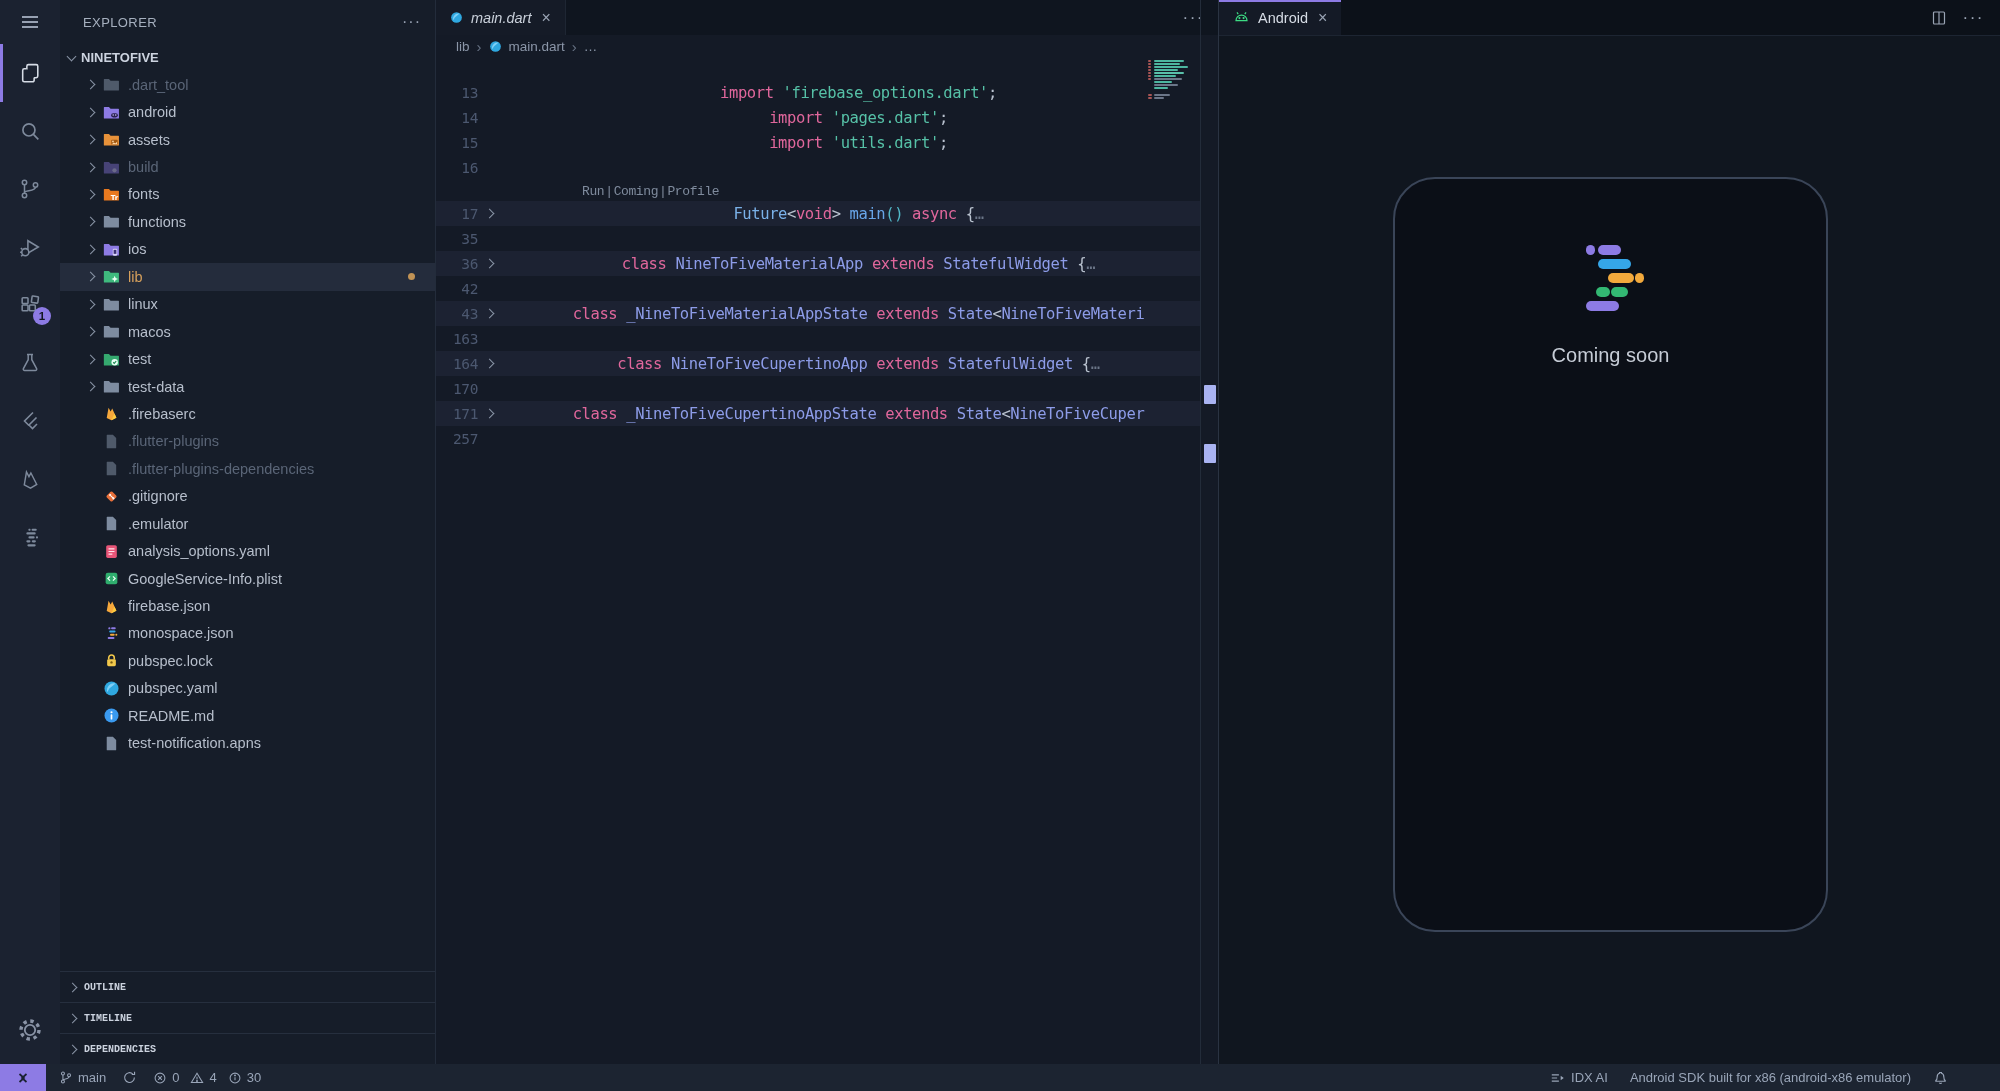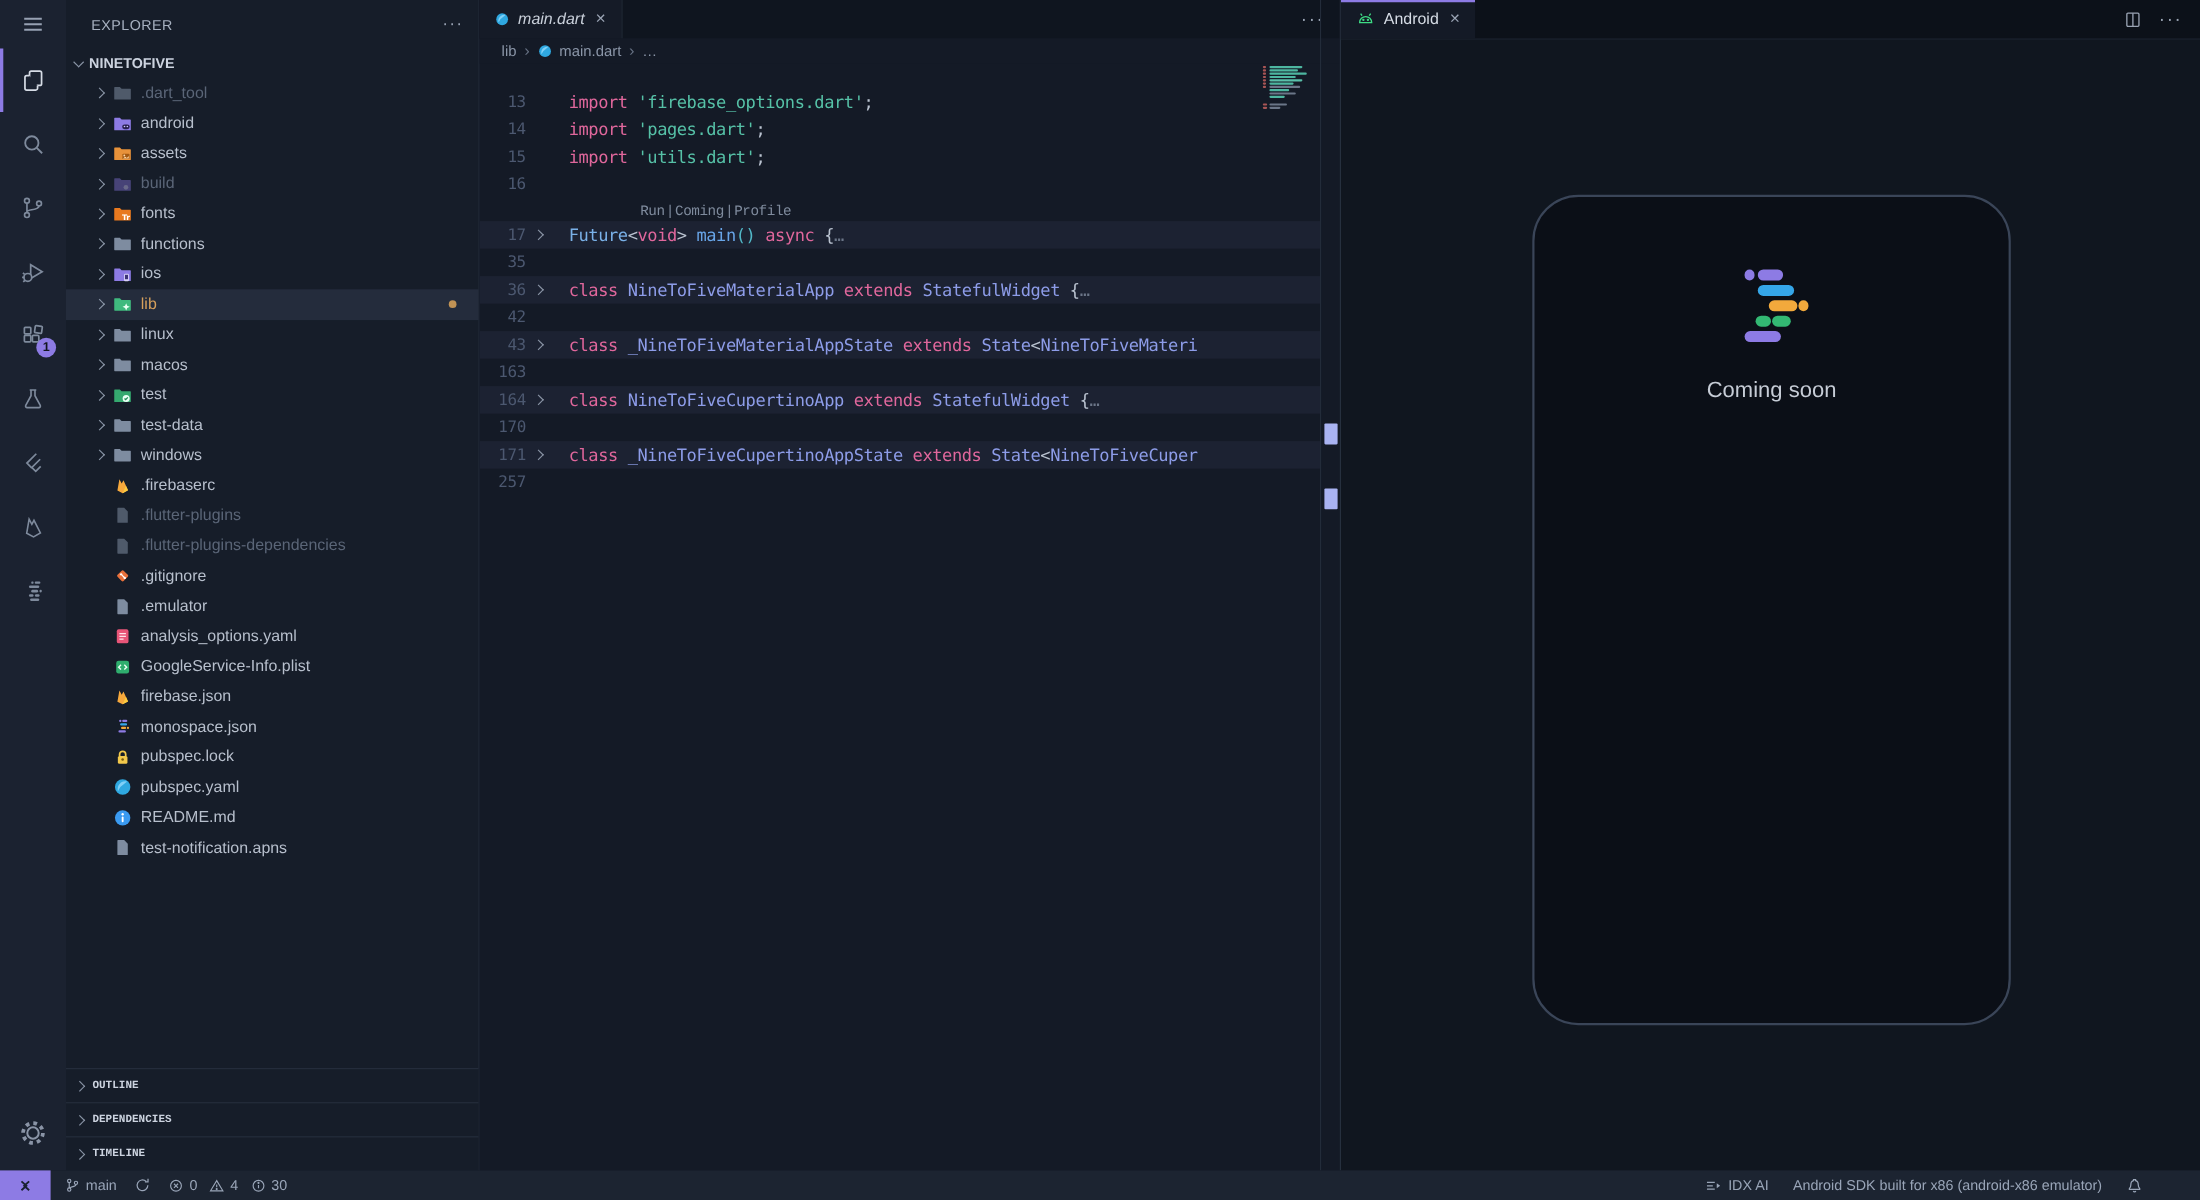--- a/index.html
+++ b/index.html
@@ -46,21 +46,21 @@
   .breadcrumb{position:absolute;left:0;top:35px;right:0;height:23px;display:flex;align-items:center;gap:7px;padding-left:20px;
               font-size:13.5px;color:#8b96a8;background:#141a26;}
   .bc-sep{color:#667183;font-size:15px;}
   .bc-icon svg{width:13px;height:13px;vertical-align:-2px;}
   .code{position:absolute;left:0;top:58px;right:18px;bottom:0;padding-top:22px;overflow:hidden;
         font-family:"DejaVu Sans Mono",monospace;font-size:15.5px;letter-spacing:-0.4px;}
   .crow{height:25px;display:flex;align-items:center;white-space:pre;}
   .crow.hl{background:rgba(125,145,185,0.08);}
   .lnum{width:42px;text-align:right;color:#4c5870;font-size:14.5px;flex:none;}
   .fold{width:23px;display:flex;align-items:center;justify-content:center;flex:none;}
-  .ctext{padding-left:16px;overflow:hidden;white-space:pre;flex:1;}
+  .ctext{padding-left:16px;overflow:hidden;white-space:pre;flex:1;text-align:center;}
   .crow.lens{height:21px;}
   .lens-text{padding-left:81px;font-family:"Liberation Sans",sans-serif;font-size:13px;color:#7f8b9d;}
   .lens-text span.lnk{cursor:pointer;font-family:Liberation Mono, monospace;}
   .tok-kw{color:#e0679c}.tok-str{color:#56c1a7}.tok-ty{color:#8d9ce8}.tok-ty2{color:#7ab1e8}
   .tok-fn{color:#68a5e8}.tok-par{color:#52b8c8}.tok-pl{color:#bac3d0}.tok-el{color:#6b7688}
   .minimap{position:absolute;left:712px;top:58px;width:58px;height:52px;}
   .mm-line{position:absolute;height:2.2px;border-radius:1px;}
   .sb-divider{position:absolute;left:764px;top:0;bottom:0;width:1px;background:#232c3a;}
   .sb-mark{position:absolute;left:768px;width:12px;height:19px;background:#a9b3f2;border-radius:1px;}
   .sb-mark.m1{top:385px;} .sb-mark.m2{top:444px;}
@@ -321,31 +321,20 @@
             <span class="chev right"></span>
           </span>
           <span class="ticon">
             <svg viewBox="0 0 16 16">
               <path d="M1.3 2.9 h4.3 l1.5 1.5 h7.4 c.3 0 .5.2.5.5 v8.2 c0 .3-.2.5-.5.5 H1.3 c-.3 0-.5-.2-.5-.5 V3.4 c0-.3.2-.5.5-.5 z" fill="#7e8ca0"></path>
             </svg>
           </span>
           <span class="tlabel">test-data</span>
         </div>
         <div class="trow">
-          <span class="tchev">
-            <span class="chev right"></span>
-          </span>
-          <span class="ticon">
-            <svg viewBox="0 0 16 16">
-              <path d="M1.3 2.9 h4.3 l1.5 1.5 h7.4 c.3 0 .5.2.5.5 v8.2 c0 .3-.2.5-.5.5 H1.3 c-.3 0-.5-.2-.5-.5 V3.4 c0-.3.2-.5.5-.5 z" fill="#7e8ca0"></path>
-            </svg>
-          </span>
-          <span class="tlabel">windows</span>
-        </div>
-        <div class="trow">
           <span class="tchev"></span>
           <span class="ticon">
             <svg viewBox="0 0 16 16">
               <path d="M3.5 12.2 L5.2 2.6 L7.2 6.2 L8.7 3.4 L12.6 11.9 L8 14.4 z" fill="#f6a83c"></path>
               <path d="M8 14.4 L12.6 11.9 L10.8 8 z" fill="#fcca3f"></path>
             </svg>
           </span>
           <span class="tlabel">.firebaserc</span>
         </div>
         <div class="trow dim">
@@ -473,25 +462,25 @@
           <span class="tlabel">test-notification.apns</span>
         </div>
       </div>
     <div class="sb-bottom" id="sb-bottom">
         <div class="sb-sec">
           <span class="chev right"></span>
           <span class="sec-label">OUTLINE</span>
         </div>
         <div class="sb-sec">
           <span class="chev right"></span>
-          <span class="sec-label">DEPENDENCIES</span>
+          <span class="sec-label">TIMELINE</span>
         </div>
         <div class="sb-sec">
           <span class="chev right"></span>
-          <span class="sec-label">TIMELINE</span>
+          <span class="sec-label">DEPENDENCIES</span>
         </div>
       </div>
   </aside>
 
   <section class="editor-group">
     <div class="tabbar">
       <div class="tab">
         <span class="bc-icon">
           <svg width="15" height="15" viewBox="0 0 16 16">
               <circle cx="8" cy="8" r="6.6" fill="#2fa8e0"></circle>

